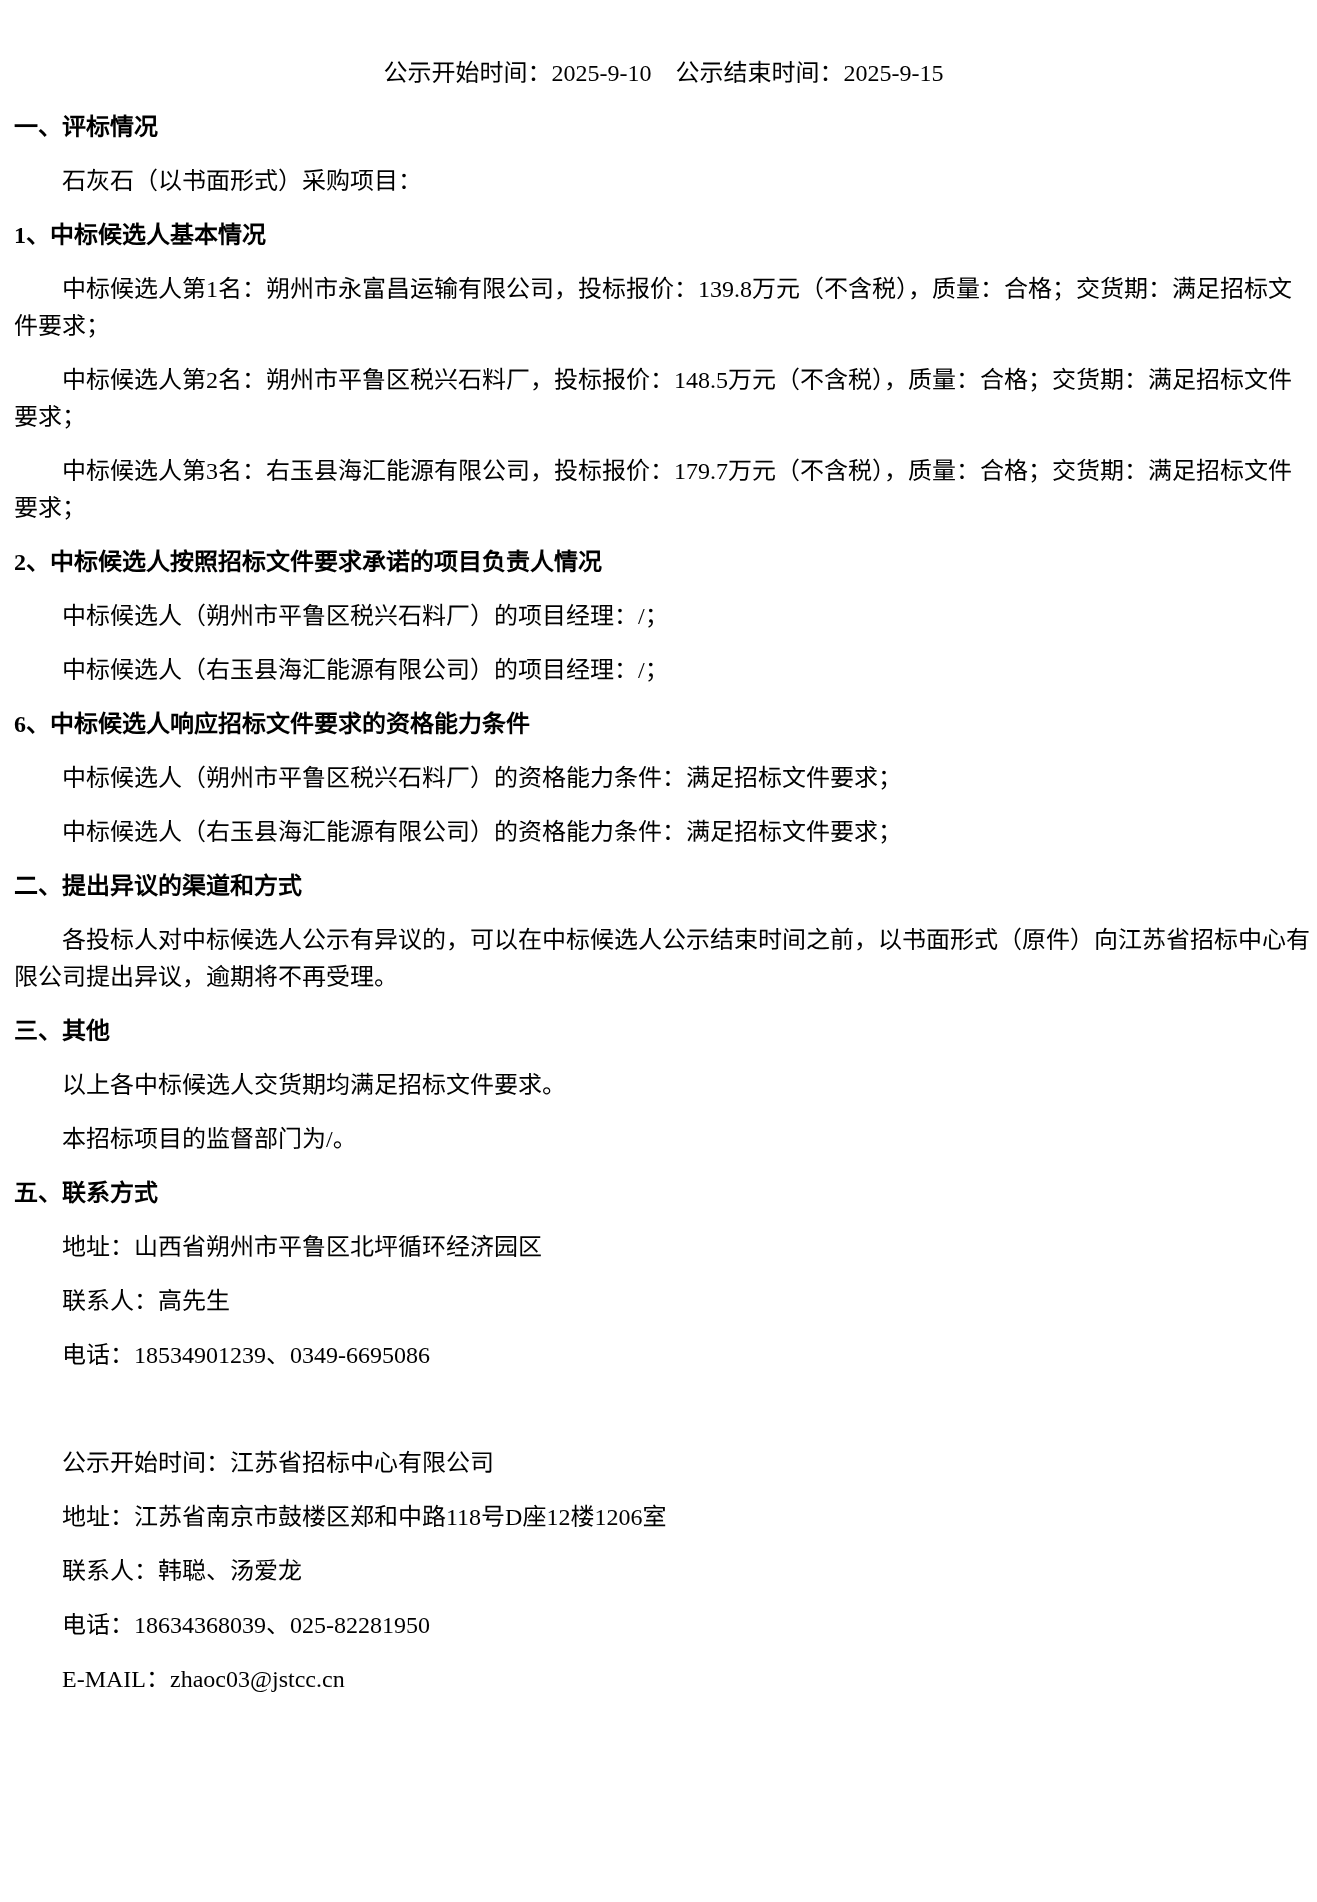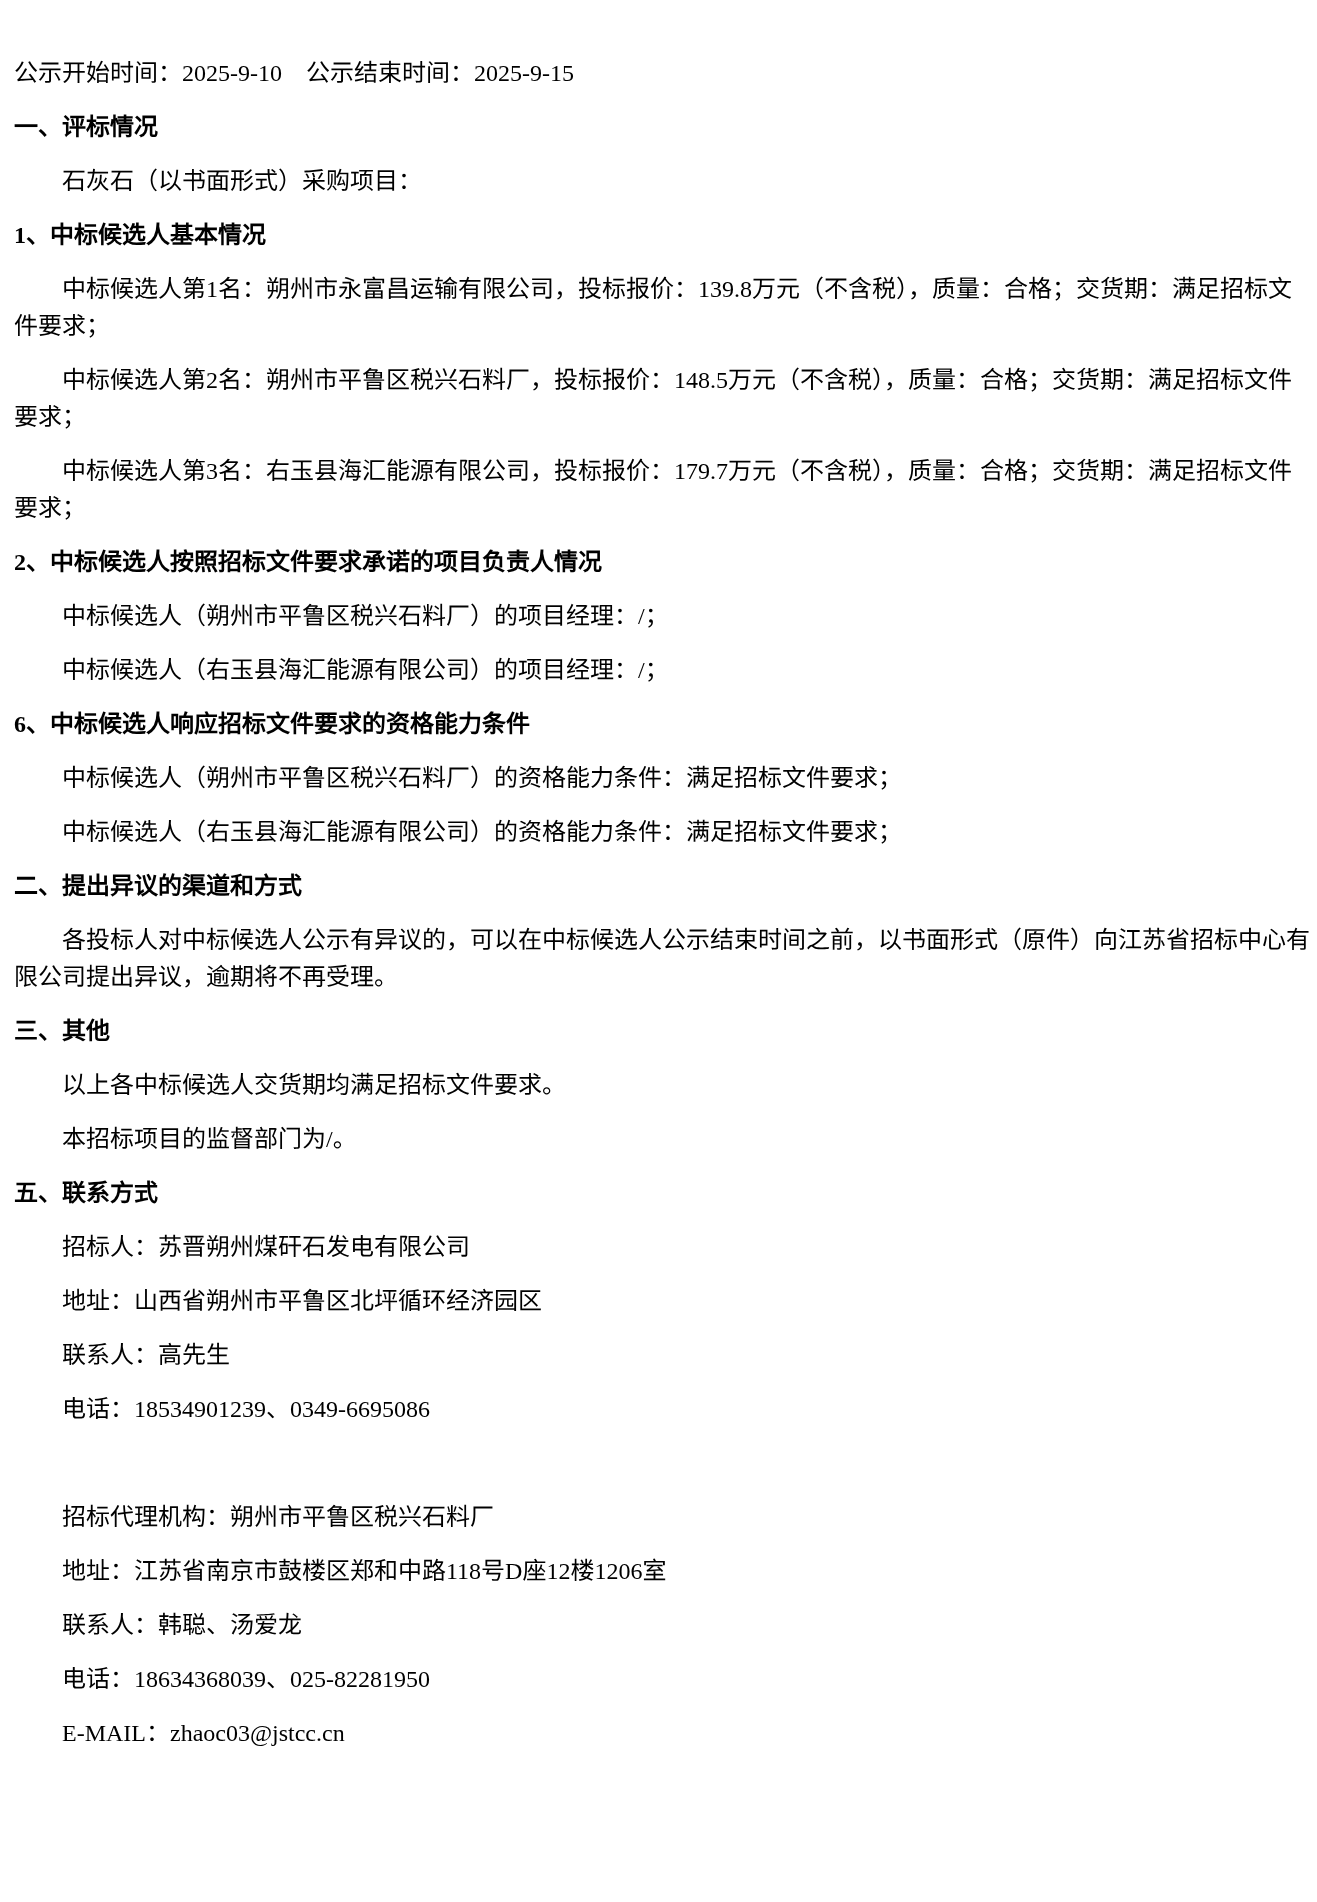--- a/index.html
+++ b/index.html
@@ -21,20 +21,21 @@
     font-size: 24px;
     line-height: 37px;
   }
   .doc p {
     margin: 17px 0;
     padding: 0;
     white-space: normal;
     word-break: break-all;
   }
   .doc p.center {
+    text-align: center;
     text-indent: 0;
     margin-top: 44px;
   }
   .doc p.heading {
     text-indent: 0;
     font-weight: bold;
   }
   .doc p.body {
     text-indent: 48px;
   }
@@ -58,23 +59,22 @@
     <p class="body">中标候选人（右玉县海汇能源有限公司）的项目经理：/；</p>
     <p class="heading">6、中标候选人响应招标文件要求的资格能力条件</p>
     <p class="body">中标候选人（朔州市平鲁区税兴石料厂）的资格能力条件：满足招标文件要求；</p>
     <p class="body">中标候选人（右玉县海汇能源有限公司）的资格能力条件：满足招标文件要求；</p>
     <p class="heading">二、提出异议的渠道和方式</p>
     <p class="body">各投标人对中标候选人公示有异议的，可以在中标候选人公示结束时间之前，以书面形式（原件）向江苏省招标中心有限公司提出异议，逾期将不再受理。</p>
     <p class="heading">三、其他</p>
     <p class="body">以上各中标候选人交货期均满足招标文件要求。</p>
     <p class="body">本招标项目的监督部门为/。</p>
     <p class="heading">五、联系方式</p>
-    <p class="body">招标人：苏晋朔州煤矸石发电有限公司</p>
     <p class="body">地址：山西省朔州市平鲁区北坪循环经济园区</p>
     <p class="body">联系人：高先生</p>
     <p class="body">电话：18534901239、0349-6695086</p>
     <p class="blank"></p>
-    <p class="body">招标代理机构：朔州市平鲁区税兴石料厂</p>
+    <p class="body">公示开始时间：江苏省招标中心有限公司</p>
     <p class="body">地址：江苏省南京市鼓楼区郑和中路118号D座12楼1206室</p>
     <p class="body">联系人：韩聪、汤爱龙</p>
     <p class="body">电话：18634368039、025-82281950</p>
     <p class="body">E-MAIL：zhaoc03@jstcc.cn</p>
   </main>
 
 </body></html>

